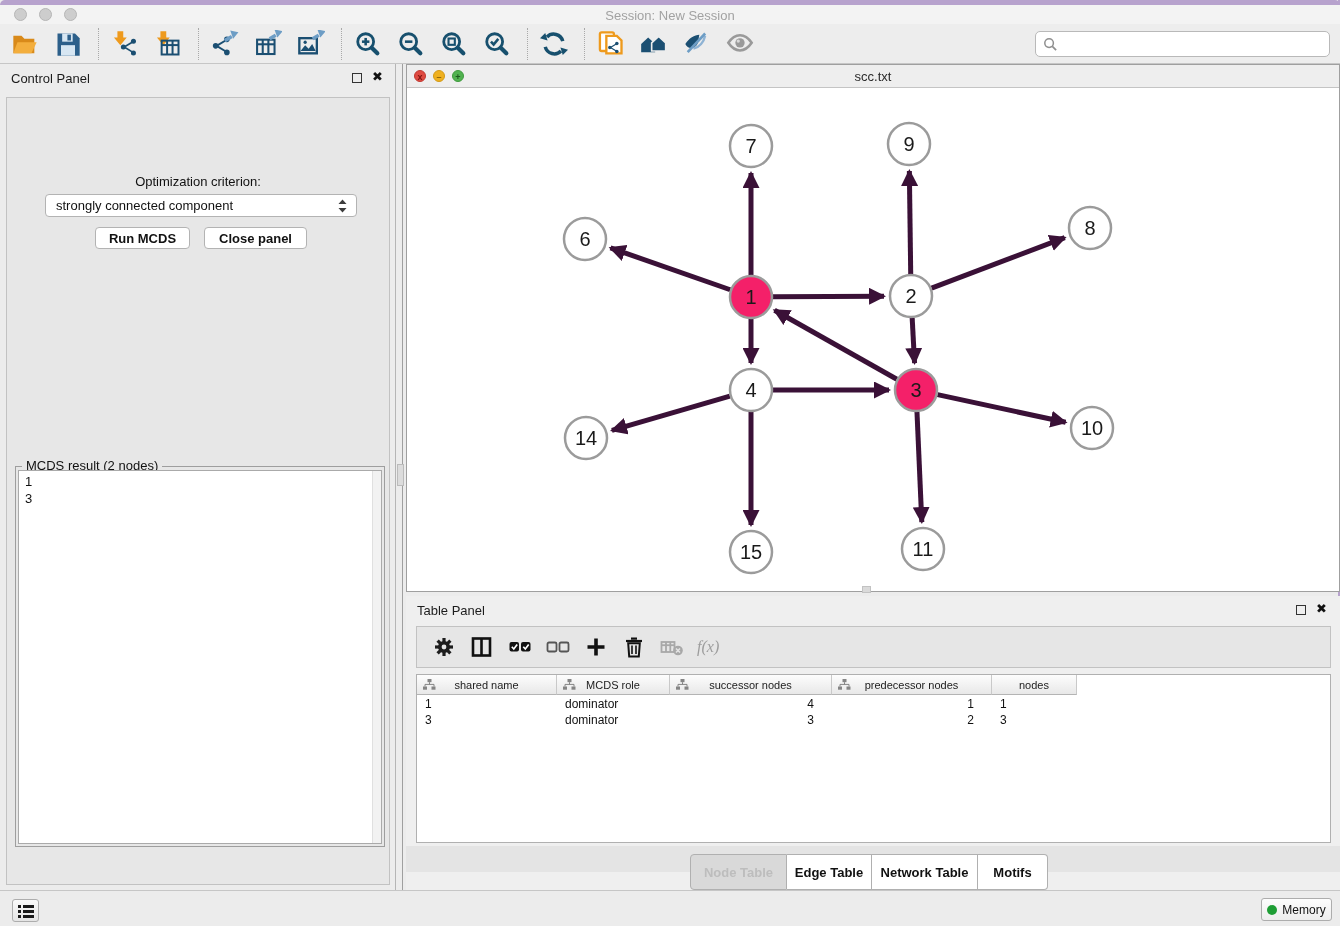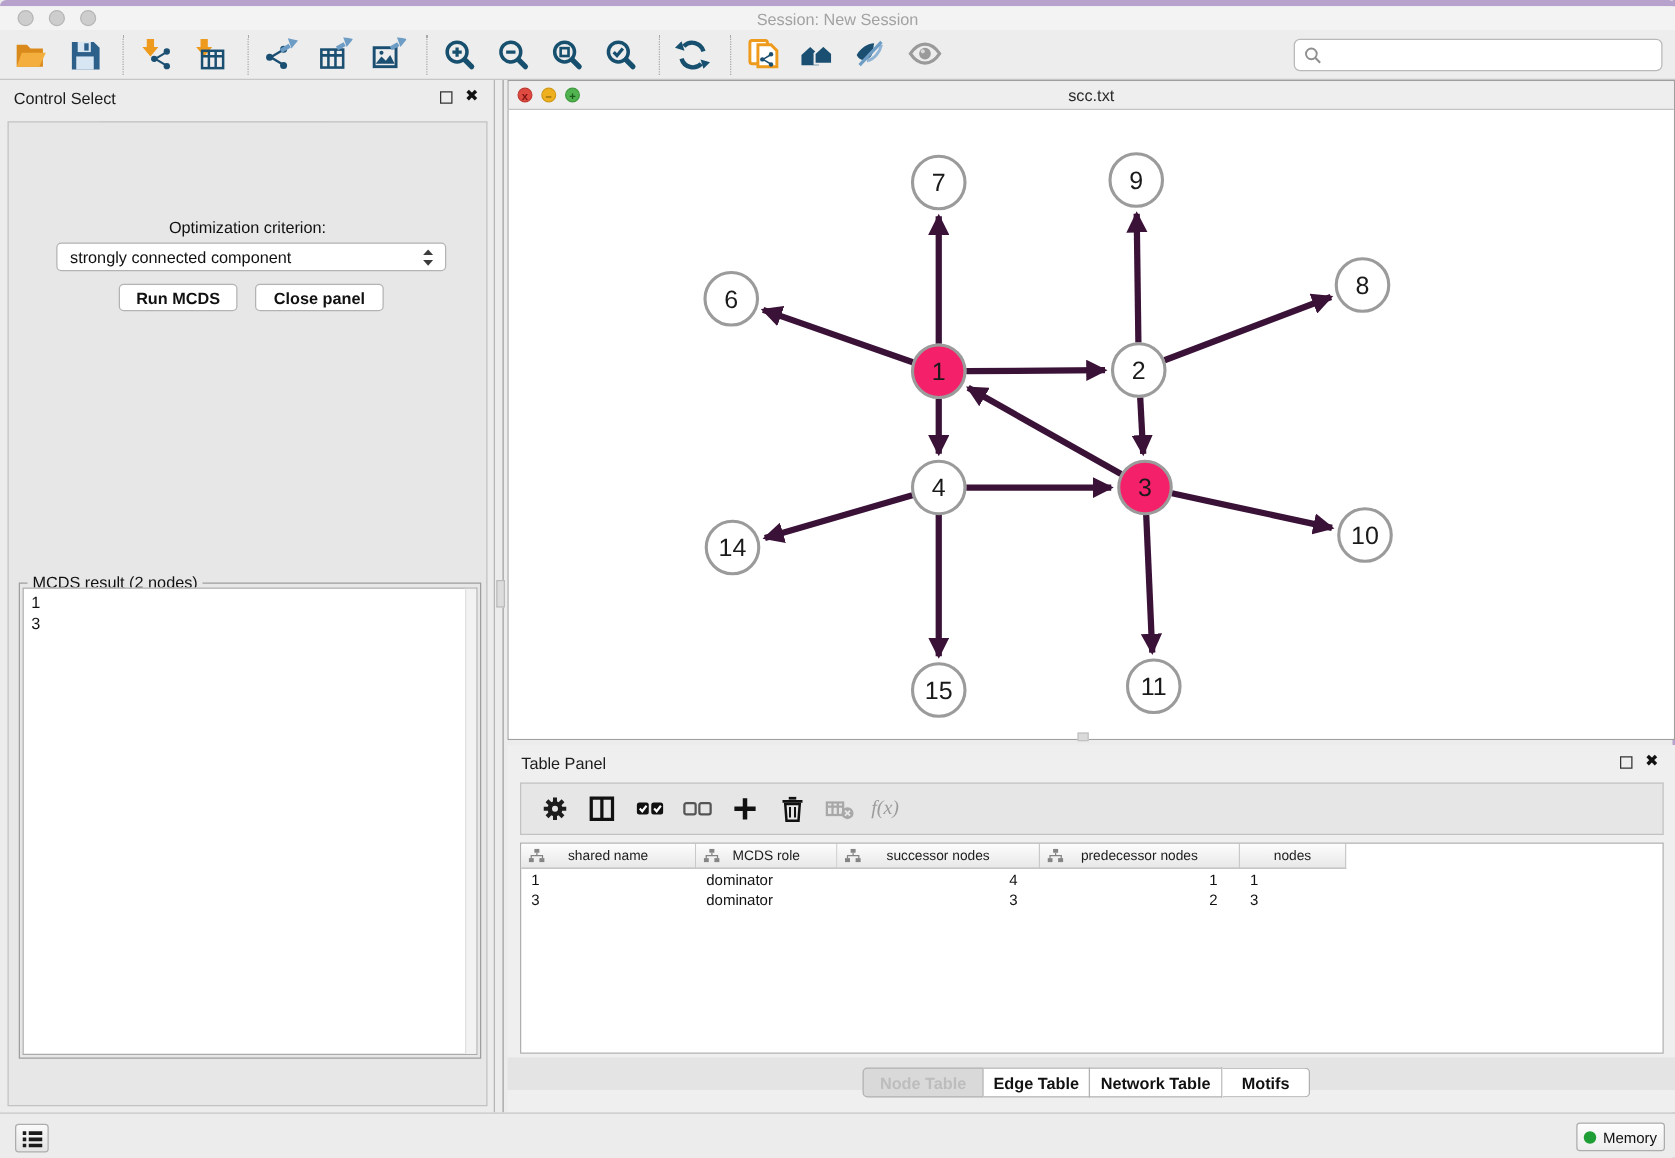--- a/index.html
+++ b/index.html
@@ -25,21 +25,21 @@
   #search-input { border:none; outline:none; flex:1; height:22px; font-size:13px; background:transparent; padding:0 6px 0 4px; }
 
   
   #control-panel { position:absolute; left:0; top:64px; width:396px; height:826px; background:#ececec; border-right:1px solid #b5b5b5; }
   .panel-head { position:absolute; left:0; top:0; width:100%; height:28px; }
   .panel-head .ph-title { position:absolute; left:11px; top:7px; font-size:13px; color:#1c1c1c; }
   .ph-float { position:absolute; top:9px; width:10px; height:10px; border:1.6px solid #333; background:transparent; }
   .ph-close { position:absolute; top:5px; font-size:13px; font-weight:bold; color:#111; }
 
   .tabrow { position:absolute; display:flex; }
-  .tab { height:24px; font-size:13px; font-weight:bold; color:#111; background:#fff; border:1px solid #b0b0b0; border-left:none; display:flex; align-items:center; justify-content:center; }
+  .tab { height:36px; font-size:13px; font-weight:bold; color:#111; background:#fff; border:1px solid #b0b0b0; border-left:none; display:flex; align-items:center; justify-content:center; }
   .tab:first-child { border-left:1px solid #b0b0b0; border-radius:4px 0 0 4px; }
   .tab:last-child { border-radius:0 4px 4px 0; }
   .tab.active { background:#d9d9d9; color:#bdbdbd; font-weight:bold; }
 
   #cp-body { position:absolute; left:6px; top:33px; width:384px; height:788px; background:#e7e7e7; border:1px solid #c2c2c2; }
   #opt-label { position:absolute; left:0; right:0; top:76px; text-align:center; font-size:13px; color:#111; }
   #opt-select { position:absolute; left:38px; top:96px; width:312px; height:23px; background:#fff; border:1px solid #b3b3b3; border-radius:4px; font-size:13px; color:#111; display:flex; align-items:center; padding-left:10px; }
   #opt-select .chev { position:absolute; right:8px; top:3px; }
   .cp-btn { position:absolute; top:129px; height:22px; background:#fff; border:1px solid #b3b3b3; border-radius:4px; font-size:13px; font-weight:bold; color:#111; display:flex; align-items:center; justify-content:center; }
 
@@ -266,21 +266,21 @@
       <svg width="15" height="15" viewBox="0 0 16 16">
           <circle cx="6.5" cy="6.5" r="4.6" fill="none" stroke="#8f8f8f" stroke-width="1.6"></circle>
           <line x1="10" y1="10" x2="14" y2="14" stroke="#8f8f8f" stroke-width="1.8"></line>
         </svg>
       <input id="search-input" placeholder="" style="">
     </div>
   </div>
 
   <div id="control-panel">
     <div class="panel-head">
-      <span class="ph-title">Control Select</span>
+      <span class="ph-title">Control Panel</span>
       <span class="ph-float" style="right:33px"></span>
       <span class="ph-close" style="right:12px">✖</span>
     </div>
     <div class="tabrow" style="left:78px; top:33px;" id="cp-tabs">
         <div class="tab" style="width: 70px;">Network</div>
         <div class="tab" style="width: 52px;">Style</div>
         <div class="tab" style="width: 62px;">Select</div>
         <div class="tab active" style="width: 60px;">MCDS</div>
       </div>
     <div id="cp-body">

